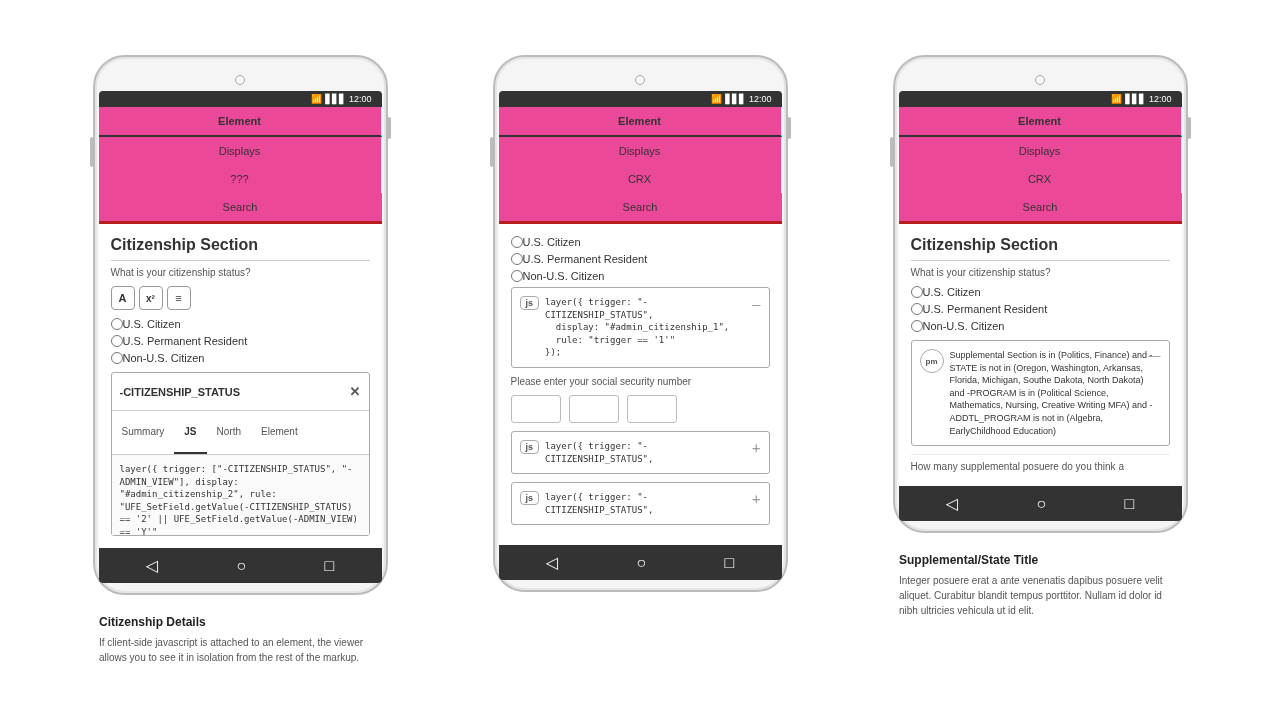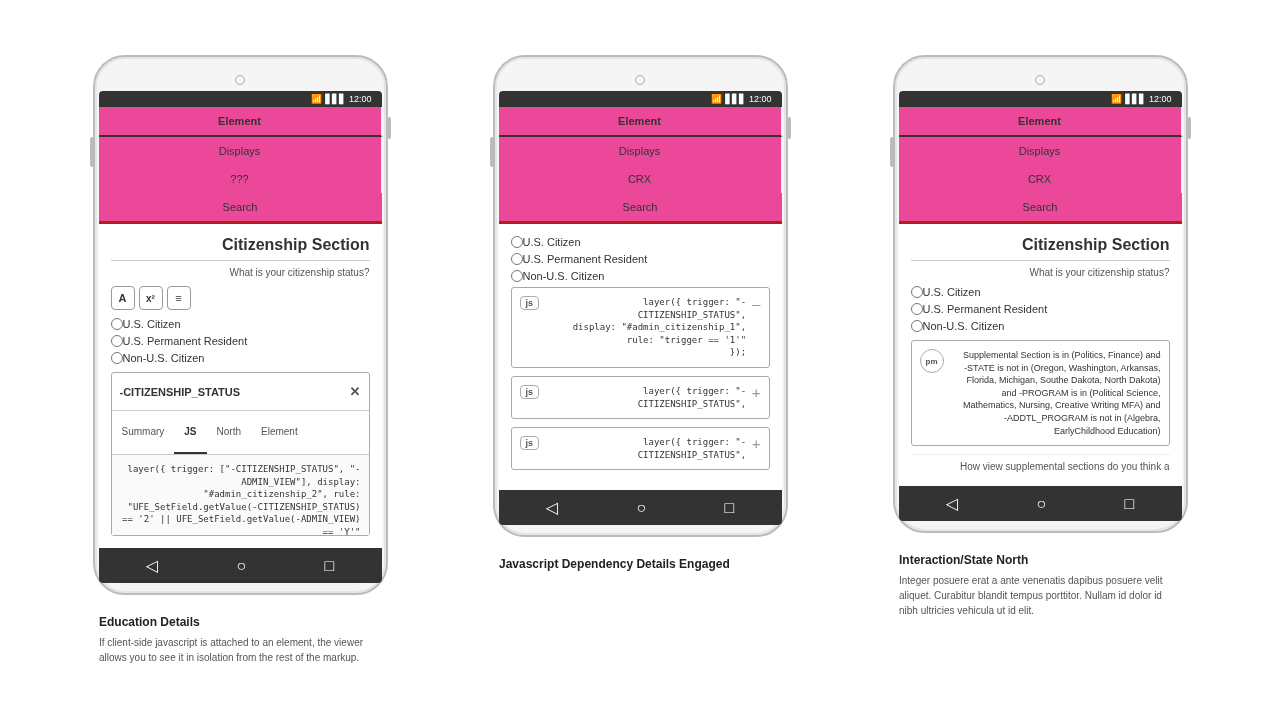--- a/index.html
+++ b/index.html
@@ -78,21 +78,20 @@
     .nav-tab.active {
       font-weight: bold;
       border-bottom: 2px solid #333;
     }
 
     .phone-content {
       padding: 12px;
       font-size: 11px;
       color: #333;
       overflow: hidden;
-      text-align: right;
     }
 
     .section-title {
       font-size: 16px;
       font-weight: bold;
       margin-bottom: 6px;
       border-bottom: 1px solid #ccc;
       padding-bottom: 6px;
     }
 
@@ -258,21 +257,21 @@
     }
 
     
     .comment-block {
       border: 1.5px solid #aaa;
       border-radius: 3px;
       padding: 8px;
       margin-top: 8px;
       font-size: 9px;
       display: flex;
-      gap: 19px;
+      gap: 6px;
       position: relative;
     }
 
     .pm-avatar {
       width: 24px;
       height: 24px;
       border: 1.5px solid #aaa;
       border-radius: 50%;
       display: flex;
       align-items: center;
@@ -447,21 +446,21 @@
 
         <div class="phone-bottom-bar">
           <span class="bottom-btn">◁</span>
           <span class="bottom-btn">○</span>
           <span class="bottom-btn">□</span>
         </div>
       </div>
     </div>
 
     <div class="caption-section">
-      <div class="caption-title">Education Details</div>
+      <div class="caption-title">Citizenship Details</div>
       <div class="caption-text">If client-side javascript is attached to an element, the viewer allows you to see it in isolation from the rest of the markup.</div>
     </div>
   </div>
 
   <div class="phone-section">
     <div class="phone-outer">
       <div class="side-btn-left"></div>
       <div class="side-btn-right"></div>
 
       <div style="display:flex;justify-content:center;padding:4px 0 2px;">
@@ -502,20 +501,28 @@
             <span class="js-badge">js</span>
             <div class="dep-code">
               layer({ trigger: "-CITIZENSHIP_STATUS",<br>
               &nbsp;&nbsp;display: "#admin_citizenship_1",<br>
               &nbsp;&nbsp;rule: "trigger == '1'"<br>
               });
             </div>
             <span class="dep-action">—</span>
           </div>
 
+          <div style="margin-bottom:8px;">
+            <div class="section-subtitle">Please enter your social security number</div>
+            <div class="ssn-inputs">
+              <div class="ssn-box"></div>
+              <div class="ssn-box"></div>
+              <div class="ssn-box"></div>
+            </div>
+          </div>
 
           <div class="dependency-item">
             <span class="js-badge">js</span>
             <div class="dep-code">layer({ trigger: "-CITIZENSHIP_STATUS",</div>
             <span class="dep-action">+</span>
           </div>
 
           <div class="dependency-item">
             <span class="js-badge">js</span>
             <div class="dep-code">layer({ trigger: "-CITIZENSHIP_STATUS",</div>
@@ -525,21 +532,20 @@
 
         <div class="phone-bottom-bar">
           <span class="bottom-btn">◁</span>
           <span class="bottom-btn">○</span>
           <span class="bottom-btn">□</span>
         </div>
       </div>
     </div>
 
     <div class="caption-section">
-      <div class="caption-title">Javascript Dependency Details Engaged</div>
     </div>
   </div>
 
   <div class="phone-section">
     <div class="phone-outer">
       <div class="side-btn-left"></div>
       <div class="side-btn-right"></div>
 
       <div style="display:flex;justify-content:center;padding:4px 0 2px;">
         <div class="phone-camera"></div>
@@ -577,30 +583,30 @@
             <div class="radio-circle"></div>
             <span>Non-U.S. Citizen</span>
           </div>
 
           <div class="comment-block">
             <div class="pm-avatar">pm</div>
             <div class="comment-text">Supplemental Section is in (Politics, Finance) and -STATE is not in (Oregon, Washington, Arkansas, Florida, Michigan, Southe Dakota, North Dakota) and -PROGRAM is in (Political Science, Mathematics, Nursing, Creative Writing MFA) and -ADDTL_PROGRAM is not in (Algebra, EarlyChildhood Education)</div>
             <span class="comment-minus">—</span>
           </div>
 
-          <div class="followup-text">How view supplemental sections do you think a</div>
+          <div class="followup-text">How many supplemental posuere do you think a</div>
         </div>
 
         <div class="phone-bottom-bar">
           <span class="bottom-btn">◁</span>
           <span class="bottom-btn">○</span>
           <span class="bottom-btn">□</span>
         </div>
       </div>
     </div>
 
     <div class="caption-section">
-      <div class="caption-title">Interaction/State North</div>
+      <div class="caption-title">Supplemental/State Title</div>
       <div class="caption-text">Integer posuere erat a ante venenatis dapibus posuere velit aliquet. Curabitur blandit tempus porttitor. Nullam id dolor id nibh ultricies vehicula ut id elit.</div>
     </div>
   </div>
 
 </div>
 
 </body></html>

